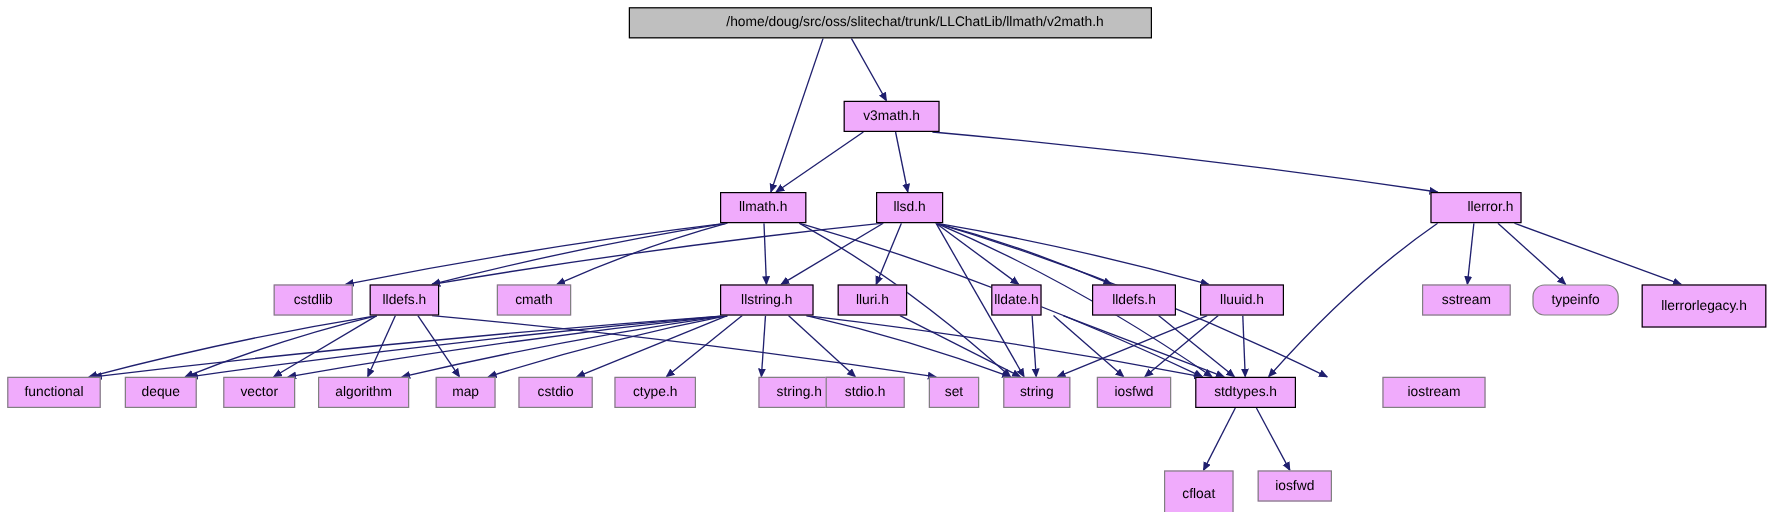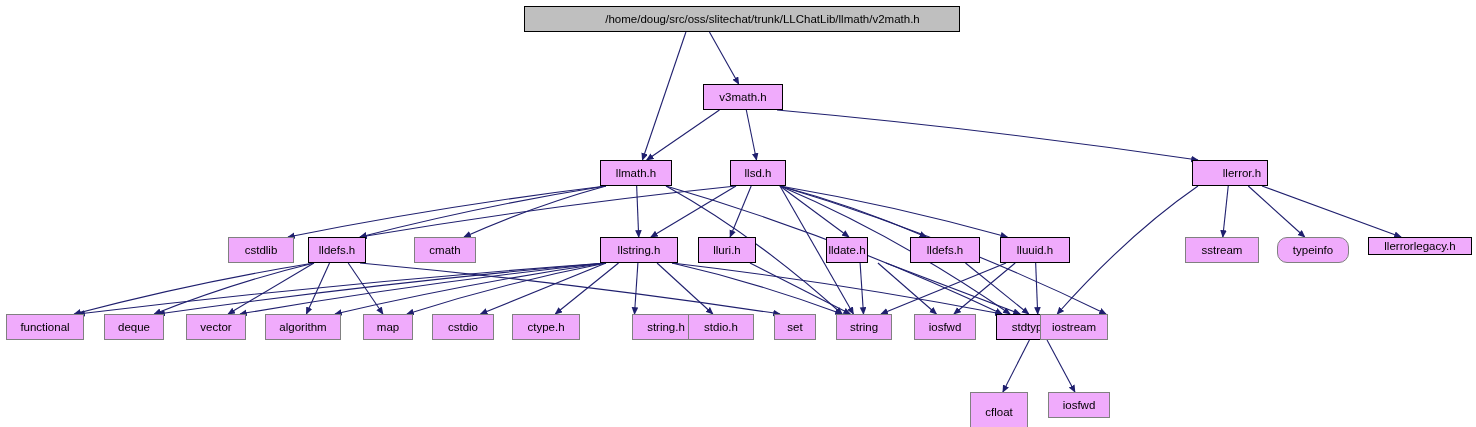--- a/index.html
+++ b/index.html
@@ -115,30 +115,30 @@
     <div class="node light" style="left: 228px; top: 237px; width: 66px; height: 26px;">cstdlib</div>
     <div class="node solid" style="left: 308px; top: 237px; width: 58px; height: 26px;">lldefs.h</div>
     <div class="node light" style="left: 414px; top: 237px; width: 62px; height: 26px;">cmath</div>
     <div class="node solid" style="left: 600px; top: 237px; width: 78px; height: 26px;">llstring.h</div>
     <div class="node solid" style="left: 698px; top: 237px; width: 58px; height: 26px;">lluri.h</div>
     <div class="node solid" style="left: 826px; top: 237px; width: 42px; height: 26px;">lldate.h</div>
     <div class="node solid" style="left: 910px; top: 237px; width: 70px; height: 26px;">lldefs.h</div>
     <div class="node solid" style="left: 1000px; top: 237px; width: 70px; height: 26px;">lluuid.h</div>
     <div class="node light" style="left: 1185px; top: 237px; width: 74px; height: 26px;">sstream</div>
     <div class="node light" style="left: 1277px; top: 237px; width: 72px; height: 26px; border-radius: 10px;">typeinfo</div>
-    <div class="node solid" style="left: 1368px; top: 237px; width: 104px; height: 18px;">llerrorlegacy.h</div>
+    <div class="node solid" style="left: 1368px; top: 237px; width: 104px; height: 36px;">llerrorlegacy.h</div>
     <div class="node light" style="left: 6px; top: 314px; width: 78px; height: 26px;">functional</div>
     <div class="node light" style="left: 104px; top: 314px; width: 60px; height: 26px;">deque</div>
     <div class="node light" style="left: 186px; top: 314px; width: 60px; height: 26px;">vector</div>
     <div class="node light" style="left: 265px; top: 314px; width: 76px; height: 26px;">algorithm</div>
     <div class="node light" style="left: 363px; top: 314px; width: 50px; height: 26px;">map</div>
     <div class="node light" style="left: 432px; top: 314px; width: 62px; height: 26px;">cstdio</div>
     <div class="node light" style="left: 512px; top: 314px; width: 68px; height: 26px;">ctype.h</div>
     <div class="node light" style="left: 600px; top: 314px; width: 68px; height: 26px; margin-left: 32px;">string.h</div>
     <div class="node light" style="left: 688px; top: 314px; width: 66px; height: 26px;">stdio.h</div>
     <div class="node light" style="left: 774px; top: 314px; width: 42px; height: 26px;">set</div>
     <div class="node light" style="left: 836px; top: 314px; width: 56px; height: 26px;">string</div>
     <div class="node light" style="left: 914px; top: 314px; width: 62px; height: 26px;">iosfwd</div>
     <div class="node solid" style="left: 996px; top: 314px; width: 84px; height: 26px;">stdtypes.h</div>
-    <div class="node light" style="left: 1040px; top: 314px; width: 68px; height: 26px;">iostream</div>
+    <div class="node light" style="left: 1152px; top: 314px; width: 86px; height: 26px;">iostream</div>
     <div class="node light" style="left: 970px; top: 392px; width: 58px; height: 40px;">cfloat</div>
     <div class="node light" style="left: 1048px; top: 392px; width: 62px; height: 26px;">iosfwd</div>
   </div>
 
 </body></html>

